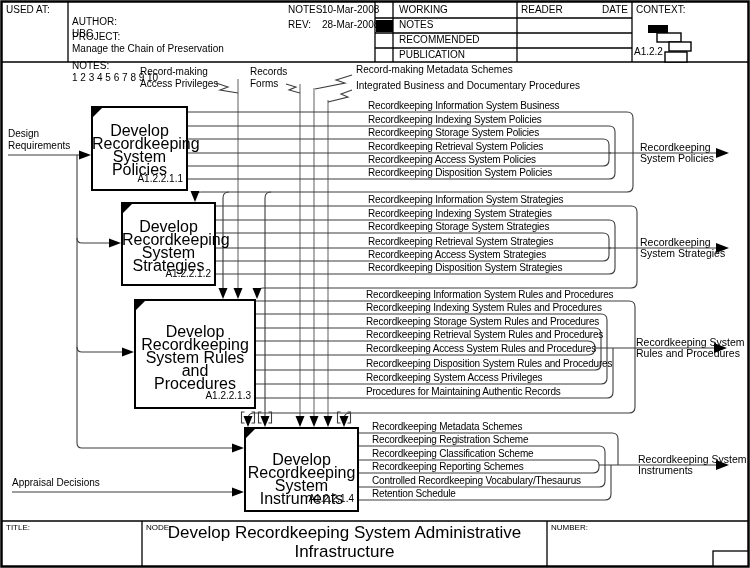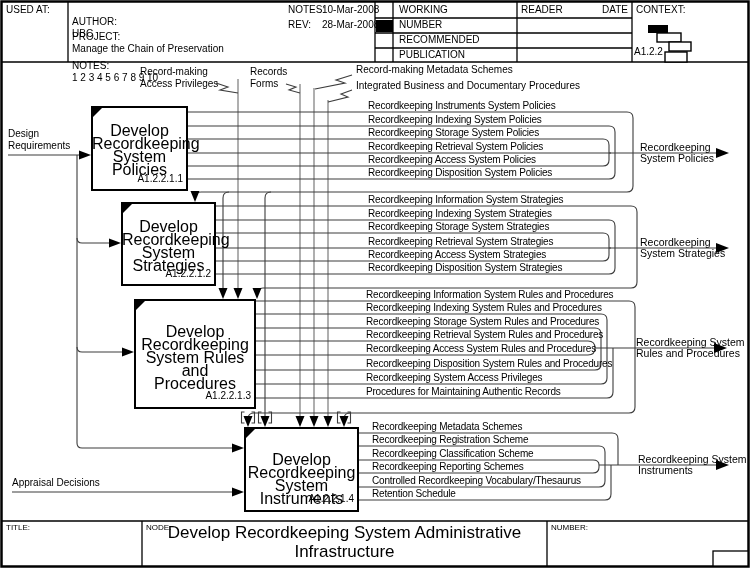--- a/index.html
+++ b/index.html
@@ -177,21 +177,21 @@
   </div>
   <div class="t" style="left:72px;top:48px;">
     <span>NOTES:</span>&nbsp;
     <span>1  2  3  4  5  6  7  8  9  10</span>
   </div>
   <div class="t" style="left:288px;top:4px;">NOTES:</div>
   <div class="t" style="left:322px;top:4px;">10-Mar-2008</div>
   <div class="t" style="left:288px;top:19px;">REV:</div>
   <div class="t" style="left:322px;top:19px;">28-Mar-2008</div>
   <div class="t" style="left:399px;top:4px;">WORKING</div>
-  <div class="t" style="left:399px;top:19px;">NUMBER</div>
+  <div class="t" style="left:399px;top:19px;">NOTES</div>
   <div class="t" style="left:399px;top:34px;">RECOMMENDED</div>
   <div class="t" style="left:399px;top:49px;">PUBLICATION</div>
   <div class="t" style="left:521px;top:4px;">READER</div>
   <div class="t rt" style="left:521px;top:4px;width:107px;">DATE</div>
   <div class="t" style="left:636px;top:4px;">CONTEXT:</div>
   <div class="t" style="left:634px;top:46px;">A1.2.2</div>
 
   <div class="t" style="left:140px;top:66px;">Record-making
 Access Privileges</div>
   <div class="t" style="left:250px;top:66px;">Records
@@ -222,21 +222,21 @@
   <div class="t out-label" style="left:640px;top:142px;">Recordkeeping
 System Policies</div>
   <div class="t out-label" style="left:640px;top:237px;">Recordkeeping
 System Strategies</div>
   <div class="t out-label" style="left:636px;top:337px;">Recordkeeping System
 Rules and Procedures</div>
   <div class="t out-label" style="left:638px;top:454px;">Recordkeeping System
 Instruments</div>
 
   <div id="label-layer">
-      <div class="line-label" style="left: 368px; top: 100px;">Recordkeeping Instruments System Policies</div>
+      <div class="line-label" style="left: 368px; top: 100px;">Recordkeeping Information System Business</div>
       <div class="line-label" style="left: 368px; top: 114px;">Recordkeeping Indexing System Policies</div>
       <div class="line-label" style="left: 368px; top: 127px;">Recordkeeping Storage System Policies</div>
       <div class="line-label" style="left: 368px; top: 141px;">Recordkeeping Retrieval System Policies</div>
       <div class="line-label" style="left: 368px; top: 154px;">Recordkeeping Access System Policies</div>
       <div class="line-label" style="left: 368px; top: 167px;">Recordkeeping Disposition System Policies</div>
       <div class="line-label" style="left: 368px; top: 194px;">Recordkeeping Information System Strategies</div>
       <div class="line-label" style="left: 368px; top: 208px;">Recordkeeping Indexing System Strategies</div>
       <div class="line-label" style="left: 368px; top: 221px;">Recordkeeping Storage System Strategies</div>
       <div class="line-label" style="left: 368px; top: 236px;">Recordkeeping Retrieval System Strategies</div>
       <div class="line-label" style="left: 368px; top: 249px;">Recordkeeping Access System Strategies</div>

